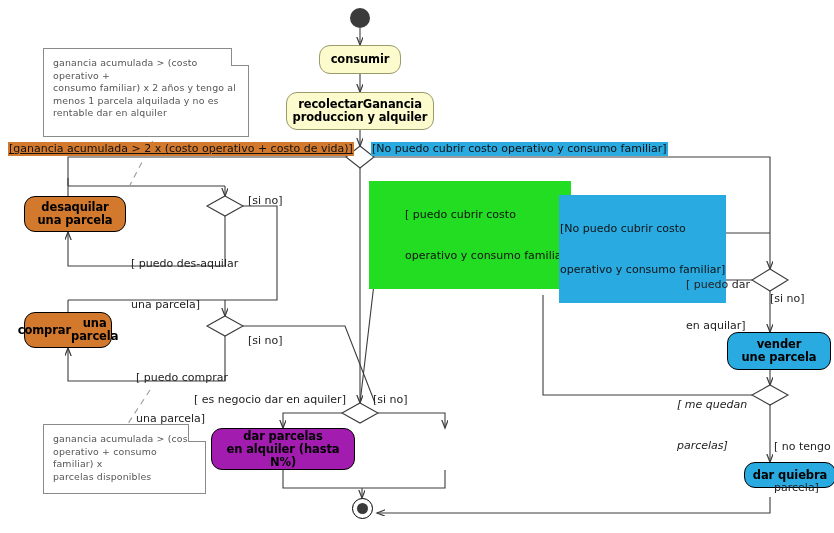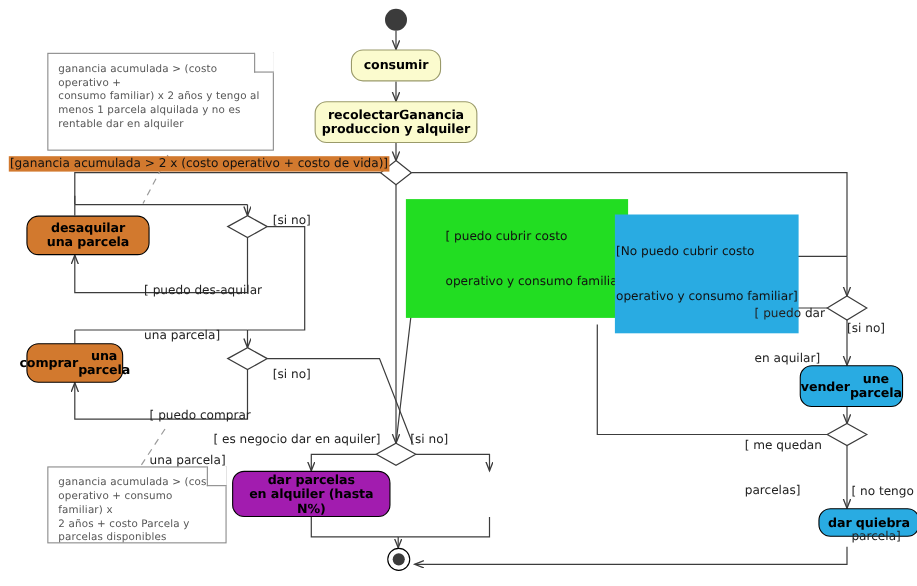--- a/index.html
+++ b/index.html
@@ -20,21 +20,21 @@
         border:1px solid #8a8a8a;font-size:9.4px;line-height:12.6px;
         color:#555;padding:8px 7px 4px 9px;letter-spacing:0.15px;}
   .note .dogear{position:absolute;right:-1px;top:-1px;width:17px;height:17px;
         background:#ffffff;border-left:1px solid #8a8a8a;border-bottom:1px solid #8a8a8a;
         transform:none;}
   .note .dogear:after{content:"";position:absolute;left:-1px;top:-1px;width:0;height:0;
         border-left:17px solid transparent;border-top:17px solid #ffffff;}
 
   .glabel{position:absolute;font-size:11px;line-height:13.5px;color:#000;
           white-space:pre;padding:0 1px;}
-  .glabel.hl-orange{background:#d2792e;color:#111;}
+  .glabel.hl-orange{background:#d2792e;color:#111;text-decoration:underline;}
   .glabel.hl-blue{background:#29abe2;color:#111;}
   .glabel.hl-green{background:#22dd22;color:#111;}
   .glabel.plain{background:transparent;color:#222;}
 
   .start{position:absolute;width:20px;height:20px;border-radius:50%;background:#3b3b3b;}
   .endouter{position:absolute;width:21px;height:21px;border-radius:50%;
             border:1.6px solid #000;background:#fff;box-sizing:border-box;}
   .endinner{position:absolute;width:11px;height:11px;border-radius:50%;background:#3b3b3b;}
 </style>
 </head>
@@ -136,36 +136,36 @@
 
   <div class="node yellow" style="left:319px;top:45px;width:82px;height:29px;">
     <span>consumir</span>
   </div>
 
   <div class="node yellow" style="left:286px;top:92px;width:148px;height:38px;flex-direction:column;">
     <span>recolectarGanancia</span>
     <span>produccion y alquiler</span>
   </div>
 
-  <div class="node orange" style="left:24px;top:196px;width:112px;height:36px;flex-direction:column;">
+  <div class="node orange" style="left:24px;top:196px;width:102px;height:36px;flex-direction:column;">
     <span>desaquilar</span>
     <span>una parcela</span>
   </div>
 
   <div class="node orange" style="left:24px;top:312px;width:88px;height:36px;flex-direction:row;">
     <span>comprar</span>
     <span>una parcela</span>
   </div>
 
   <div class="node blue" style="left:572px;top:263px;width:100px;height:35px;flex-direction:column;">
     <span>dar en alquiler</span>
     <span>una parcela</span>
   </div>
 
-  <div class="node blue" style="left:727px;top:332px;width:94px;height:38px;flex-direction:row;">
+  <div class="node blue" style="left:727px;top:332px;width:104px;height:38px;flex-direction:column;">
     <span>vender</span>
     <span>une parcela</span>
   </div>
 
   <div class="node blue" style="left:744px;top:462px;width:92px;height:26px;">
     <span>dar quiebra</span>
   </div>
 
   <div class="node green" style="left:211px;top:428px;width:144px;height:42px;flex-direction:column;">
     <span>dar parcelas</span>
@@ -181,26 +181,26 @@
     <div>ganancia acumulada &gt; (costo operativo +</div>
     <div>consumo familiar) x 2 años y tengo al</div>
     <div>menos 1 parcela alquilada y no es</div>
     <div>rentable dar en alquiler</div>
   </div>
 
   <div class="note" style="left:43px;top:424px;width:163px;height:70px;">
     <span class="dogear"></span>
     <div>ganancia acumulada &gt; (costo</div>
     <div>operativo + consumo familiar) x</div>
-    <div>2 años + costo Parcela y</div>
     <div>parcelas disponibles</div>
   </div>
 
   <div class="glabel hl-orange" style="left:8px;top:142px;">[ganancia acumulada &gt; 2 x (costo operativo + costo de vida)]</div>
 
+  <div class="glabel hl-blue" style="left:371px;top:142px;">[No puedo cubrir costo operativo y consumo familiar]</div>
 
   <div class="glabel hl-green" style="left:369px;top:181px;padding-left:36px;">
     <div>[ puedo cubrir costo</div>
     <div>operativo y consumo familiar]</div>
   </div>
 
   <div class="glabel hl-blue" style="left:559px;top:195px;">
     <div>[No puedo cubrir costo</div>
     <div>operativo y consumo familiar]</div>
   </div>
@@ -223,21 +223,21 @@
 
   <div class="glabel plain" style="left:372px;top:393px;">[si no]</div>
 
   <div class="glabel plain" style="left:685px;top:251px;">
     <div>[ puedo dar</div>
     <div>en aquilar]</div>
   </div>
 
   <div class="glabel plain" style="left:769px;top:292px;">[si no]</div>
 
-  <div class="glabel plain" style="left:676px;top:371px;">
+  <div class="glabel plain" style="left:676px;top:371px;font-style:italic;">
     <div>[ me quedan</div>
     <div>parcelas]</div>
   </div>
 
   <div class="glabel plain" style="left:773px;top:413px;">
     <div>[ no tengo</div>
     <div>parcela]</div>
   </div>
 
 </div>

